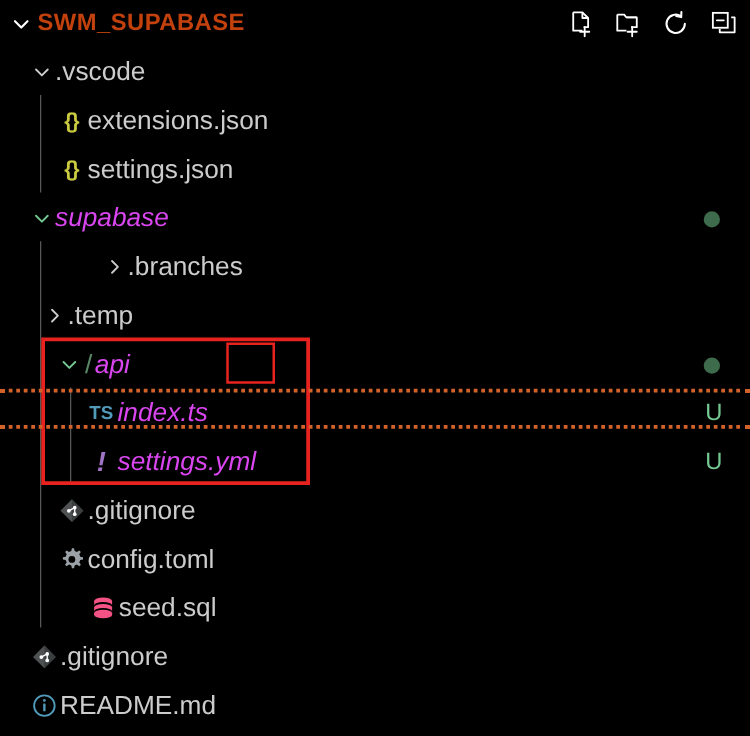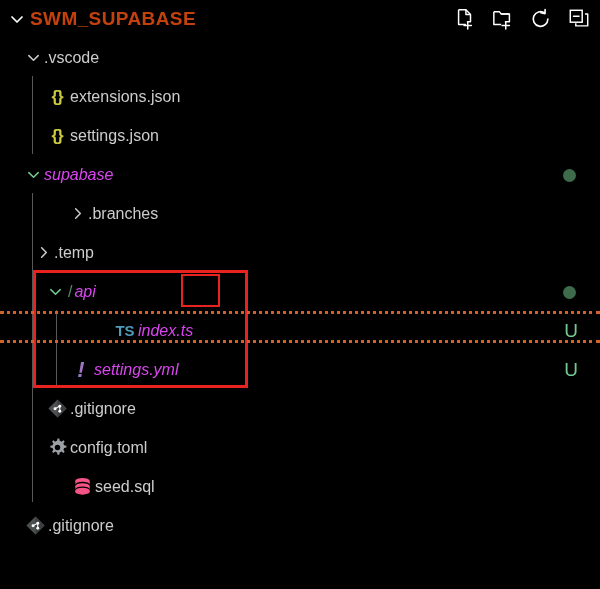--- a/index.html
+++ b/index.html
@@ -81,21 +81,21 @@
   }
   .ficon {
     width: 26px;
     min-width: 26px;
     height: 39px;
     display: flex;
     align-items: center;
     justify-content: center;
   }
   .label {
-    font-size: 16px;
+    font-size: 21px;
     line-height: 39px;
     color: #cccccc;
   }
   .label.green { color: #d946ef; font-style: italic; }
   .label.sep { color: #5a8a68; padding: 0 2px; }
   .badge {
     position: absolute;
     right: 22px;
     top: 0;
     height: 39px;
@@ -232,21 +232,21 @@
   <div class="tree-row" style="padding-left:22px;">
     <span class="twisty">
       <svg width="15" height="15" viewBox="0 0 16 16">
           <path d="M3 6 L8 11 L13 6" fill="none" stroke="#73c991" stroke-width="1.6" stroke-linecap="round" stroke-linejoin="round"></path>
         </svg>
     </span>
     <span class="label green">supabase</span>
     <span class="dot"></span>
   </div>
 
-  <div class="tree-row" style="padding-left:66px;">
+  <div class="tree-row" style="padding-left:66px;margin-left:14px;">
     <span class="twisty">
       <svg width="15" height="15" viewBox="0 0 16 16">
           <path d="M6 3 L11 8 L6 13" fill="none" stroke="#cccccc" stroke-width="1.6" stroke-linecap="round" stroke-linejoin="round"></path>
         </svg>
     </span>
     <span class="label">.branches</span>
   </div>
 
   <div class="tree-row" style="padding-left:32px;">
     <span class="twisty">
@@ -261,21 +261,21 @@
     <span class="twisty">
       <svg width="15" height="15" viewBox="0 0 16 16">
           <path d="M3 6 L8 11 L13 6" fill="none" stroke="#73c991" stroke-width="1.6" stroke-linecap="round" stroke-linejoin="round"></path>
         </svg>
     </span>
     <span class="label sep">/</span>
     <span class="label green">api</span>
     <span class="dot"></span>
   </div>
 
-  <div class="tree-row" style="padding-left:68px;margin-left:44px;">
+  <div class="tree-row" style="padding-left:68px;">
     <span class="ficon tsicon">TS</span>
     <span class="label green">index.ts</span>
     <span class="badge">U</span>
   </div>
 
   <div class="tree-row" style="padding-left:68px;">
     <span class="ficon bangicon">!</span>
     <span class="label green">settings.yml</span>
     <span class="badge">U</span>
   </div>
@@ -328,20 +328,30 @@
         <path d="M12 1.6 L22.4 12 L12 22.4 Z" fill="#3a3e3f"></path>
         <circle cx="14.6" cy="9.3" r="1.7" fill="#ffffff"></circle>
         <circle cx="14.6" cy="15.2" r="1.7" fill="#ffffff"></circle>
         <circle cx="9.2" cy="12.2" r="1.7" fill="#ffffff"></circle>
         <path d="M9.2 12.2 L14.6 9.3 M14.6 9.3 L14.6 15.2" stroke="#ffffff" stroke-width="1.2" fill="none"></path>
       </svg>
     </span>
     <span class="label">.gitignore</span>
   </div>
 
+  <div class="tree-row" style="padding-left:22px;">
+    <span class="ficon">
+      <svg width="21" height="21" viewBox="0 0 24 24" aria-hidden="true">
+        <circle cx="12" cy="12" r="9.4" fill="none" stroke="#519aba" stroke-width="1.7"></circle>
+        <circle cx="12" cy="7.3" r="1.25" fill="#519aba"></circle>
+        <rect x="10.9" y="10" width="2.2" height="7.2" rx="0.6" fill="#519aba"></rect>
+      </svg>
+    </span>
+    <span class="label">README.md</span>
+  </div>
 
 </div>
 
 <div class="guide" id="guide-vscode"></div>
 <div class="guide" id="guide-supa"></div>
 <div class="guide" id="guide-fn"></div>
 
 <div class="anno-box" id="anno-box-main"></div>
 <div class="anno-box" id="anno-box-api"></div>
 <div class="anno-dash" id="anno-dash-1"></div>

